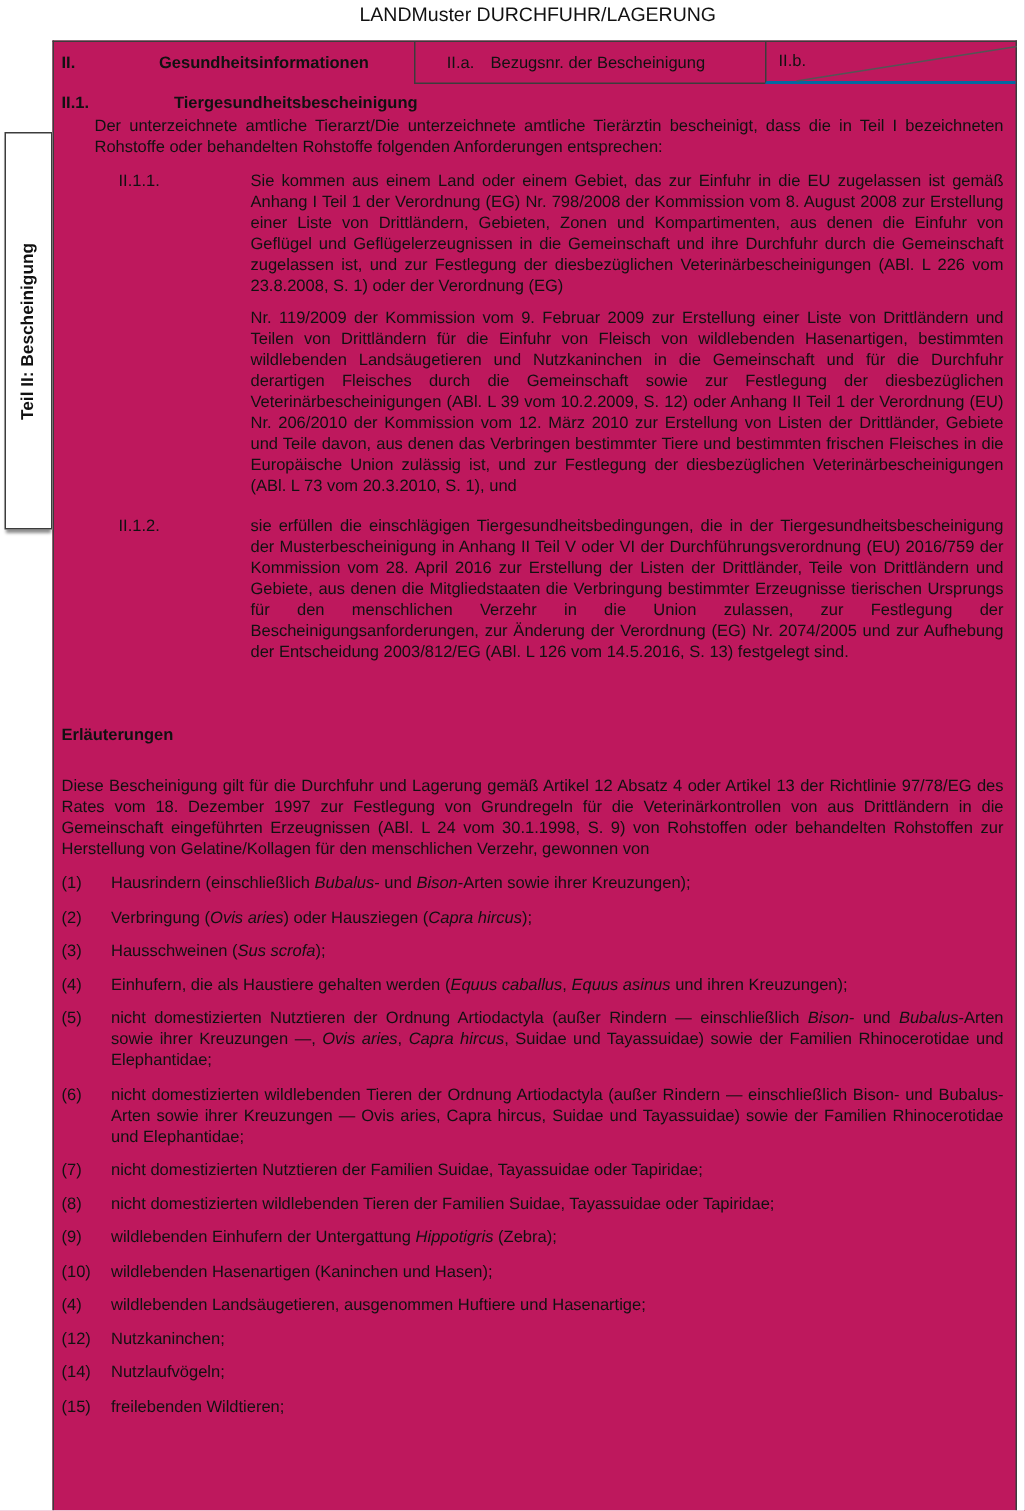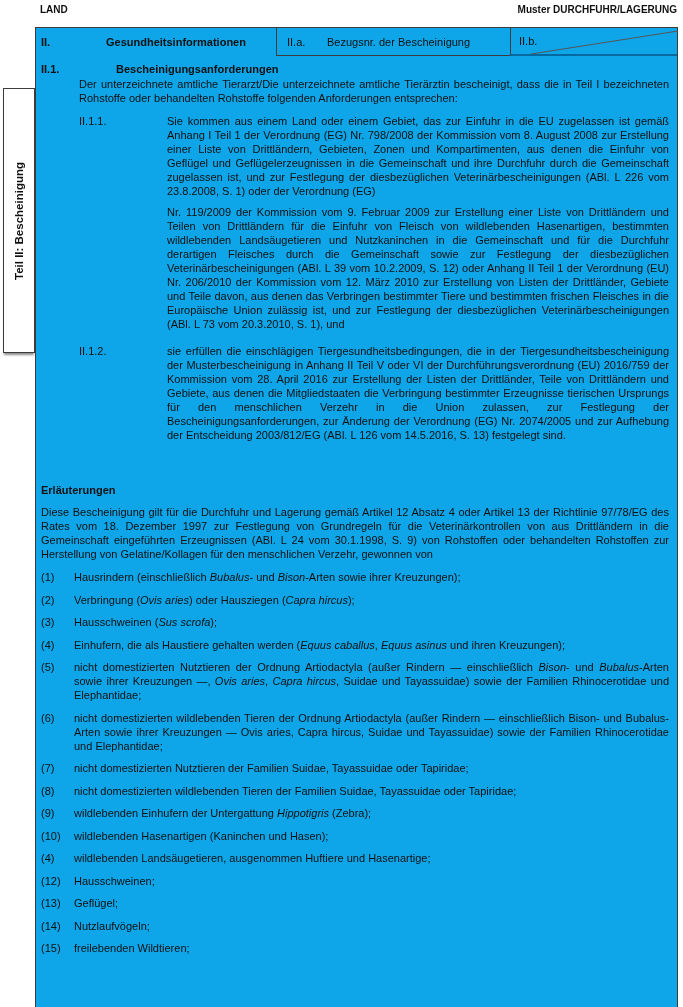--- a/index.html
+++ b/index.html
@@ -11,44 +11,44 @@
     overflow: hidden;
     font-family: "Liberation Sans", "DejaVu Sans", sans-serif;
     font-size: 11px;
     line-height: 14px;
     color: #111;
   }
   
   .doc-top {
     position: absolute;
     top: 3px; left: 40px; right: 6px;
-    display: flex; justify-content: space-between;
-    font-weight: bold; font-size: 10px;
+    display: flex; justify-content: center;
+    font-weight: normal; font-size: 13px;
   }
   
   .main-box {
     position: absolute;
     left: 35px; top: 27px;
     width: 643px; height: 980px;
     border: 1px solid #3c3c3c;
     border-bottom: none;
     box-sizing: border-box;
-    background: #0ea5e9;
+    background: #be185d;
   }
   .hdr-row { position: absolute; top: 0; left: 0; right: 0; height: 28px; }
   .hdr-left { position: absolute; left: 0; top: 0; width: 240px; height: 28px;
               display: flex; align-items: center; }
   .hdr-left .no { margin-left: 5px; width: 45px; font-weight: bold; }
   .hdr-left .title { font-weight: bold; margin-left: 20px; }
   .cell-a {
     position: absolute; left: 240px; top: 0; width: 234px; height: 28px;
     border-left: 1px solid #3c3c3c; border-bottom: 1px solid #3c3c3c;
     box-sizing: border-box; display: flex; align-items: center;
   }
-  .cell-a .no { margin-left: 10px; width: 40px; }
+  .cell-a .no { margin-left: 10px; width: 40px; text-align: center; }
   .cell-b {
     position: absolute; left: 474px; top: 0; right: 0; height: 28px;
     border-left: 1px solid #3c3c3c; border-bottom: 2px solid #0369a1;
     box-sizing: border-box;
   }
   .cell-b .no { position: absolute; left: 8px; top: 6px; }
   .cell-b svg { position: absolute; left: 0; top: 0; }
   
   .side-tab {
     position: absolute;
@@ -67,29 +67,29 @@
     font-weight: bold; font-size: 11.5px;
   }
   
   .content {
     position: absolute; top: 28px; left: 0; right: 0;
     padding: 6px 8px 0 5px;
   }
   .sec-row { display: flex; margin-bottom: 1px; gap: 37px; }
   .sec-no { width: 38px; flex-shrink: 0; font-weight: bold; }
   .sec-title { font-weight: bold; }
-  .cert-intro { margin: 0 0 9px 38px; text-align: justify; }
+  .cert-intro { margin: 0 0 9px 22px; text-align: justify; }
   .clause { display: flex; margin-left: 38px; margin-bottom: 13px; gap: 46px; }
   .clause-no { width: 42px; flex-shrink: 0; }
   .clause-body { flex: 1; }
   .clause-body p { margin: 0 0 7px 0; text-align: justify; }
   .clause-body p:last-child { margin-bottom: 0; }
   
   .notes { margin-top: 41px; }
-  .notes-title { font-weight: bold; margin-bottom: 8px; }
+  .notes-title { font-weight: bold; margin-bottom: 20px; }
   .notes-intro { margin: 0 0 9px 0; text-align: justify; }
   .note-item { display: flex; margin-bottom: 8.5px; }
   .note-no { width: 33px; flex-shrink: 0; }
   .note-text { flex: 1; text-align: justify; }
   .note-text i { font-style: italic; }
 </style>
 </head>
 <body>
 
 <div class="page">
@@ -119,21 +119,21 @@
         <svg width="168" height="27">
           <line x1="20" y1="26" x2="167" y2="3" stroke="#555" stroke-width="1"></line>
         </svg>
       </div>
     </div>
 
     <div class="content">
 
       <div class="sec-row">
         <span class="sec-no">II.1.</span>
-        <span class="sec-title">Bescheinigungsanforderungen</span>
+        <span class="sec-title">Tiergesundheitsbescheinigung</span>
       </div>
 
       <div class="cert-intro">Der unterzeichnete amtliche Tierarzt/Die unterzeichnete amtliche Tierärztin bescheinigt, dass die in Teil I bezeichneten Rohstoffe oder behandelten Rohstoffe folgenden Anforderungen entsprechen:</div>
 
       <div id="cert-items">
           <div class="clause">
             <div class="clause-no">II.1.1.</div>
             <div class="clause-body">
               <p>Sie kommen aus einem Land oder einem Gebiet, das zur Einfuhr in die EU zugelassen ist gemäß Anhang I Teil 1 der Verordnung (EG) Nr. 798/2008 der Kommission vom 8. August 2008 zur Erstellung einer Liste von Drittländern, Gebieten, Zonen und Kompartimenten, aus denen die Einfuhr von Geflügel und Geflügelerzeugnissen in die Gemeinschaft und ihre Durchfuhr durch die Gemeinschaft zugelassen ist, und zur Festlegung der diesbezüglichen Veterinärbescheinigungen (ABl. L 226 vom 23.8.2008, S. 1) oder der Verordnung (EG)</p>
               <p>Nr. 119/2009 der Kommission vom 9. Februar 2009 zur Erstellung einer Liste von Drittländern und Teilen von Drittländern für die Einfuhr von Fleisch von wildlebenden Hasenartigen, bestimmten wildlebenden Landsäugetieren und Nutzkaninchen in die Gemeinschaft und für die Durchfuhr derartigen Fleisches durch die Gemeinschaft sowie zur Festlegung der diesbezüglichen Veterinärbescheinigungen (ABl. L 39 vom 10.2.2009, S. 12) oder Anhang II Teil 1 der Verordnung (EU) Nr. 206/2010 der Kommission vom 12. März 2010 zur Erstellung von Listen der Drittländer, Gebiete und Teile davon, aus denen das Verbringen bestimmter Tiere und bestimmten frischen Fleisches in die Europäische Union zulässig ist, und zur Festlegung der diesbezüglichen Veterinärbescheinigungen (ABl. L 73 vom 20.3.2010, S. 1), und</p>
@@ -190,25 +190,21 @@
             <div class="note-item">
               <div class="note-no">(10)</div>
               <div class="note-text"><span>wildlebenden Hasenartigen (Kaninchen und Hasen);</span></div>
             </div>
             <div class="note-item">
               <div class="note-no">(4)</div>
               <div class="note-text"><span>wildlebenden Landsäugetieren, ausgenommen Huftiere und Hasenartige;</span></div>
             </div>
             <div class="note-item">
               <div class="note-no">(12)</div>
-              <div class="note-text"><span>Hausschweinen;</span></div>
-            </div>
-            <div class="note-item">
-              <div class="note-no">(13)</div>
-              <div class="note-text"><span>Geflügel;</span></div>
+              <div class="note-text"><span>Nutzkaninchen;</span></div>
             </div>
             <div class="note-item">
               <div class="note-no">(14)</div>
               <div class="note-text"><span>Nutzlaufvögeln;</span></div>
             </div>
             <div class="note-item">
               <div class="note-no">(15)</div>
               <div class="note-text"><span>freilebenden Wildtieren;</span></div>
             </div>
           </div>

